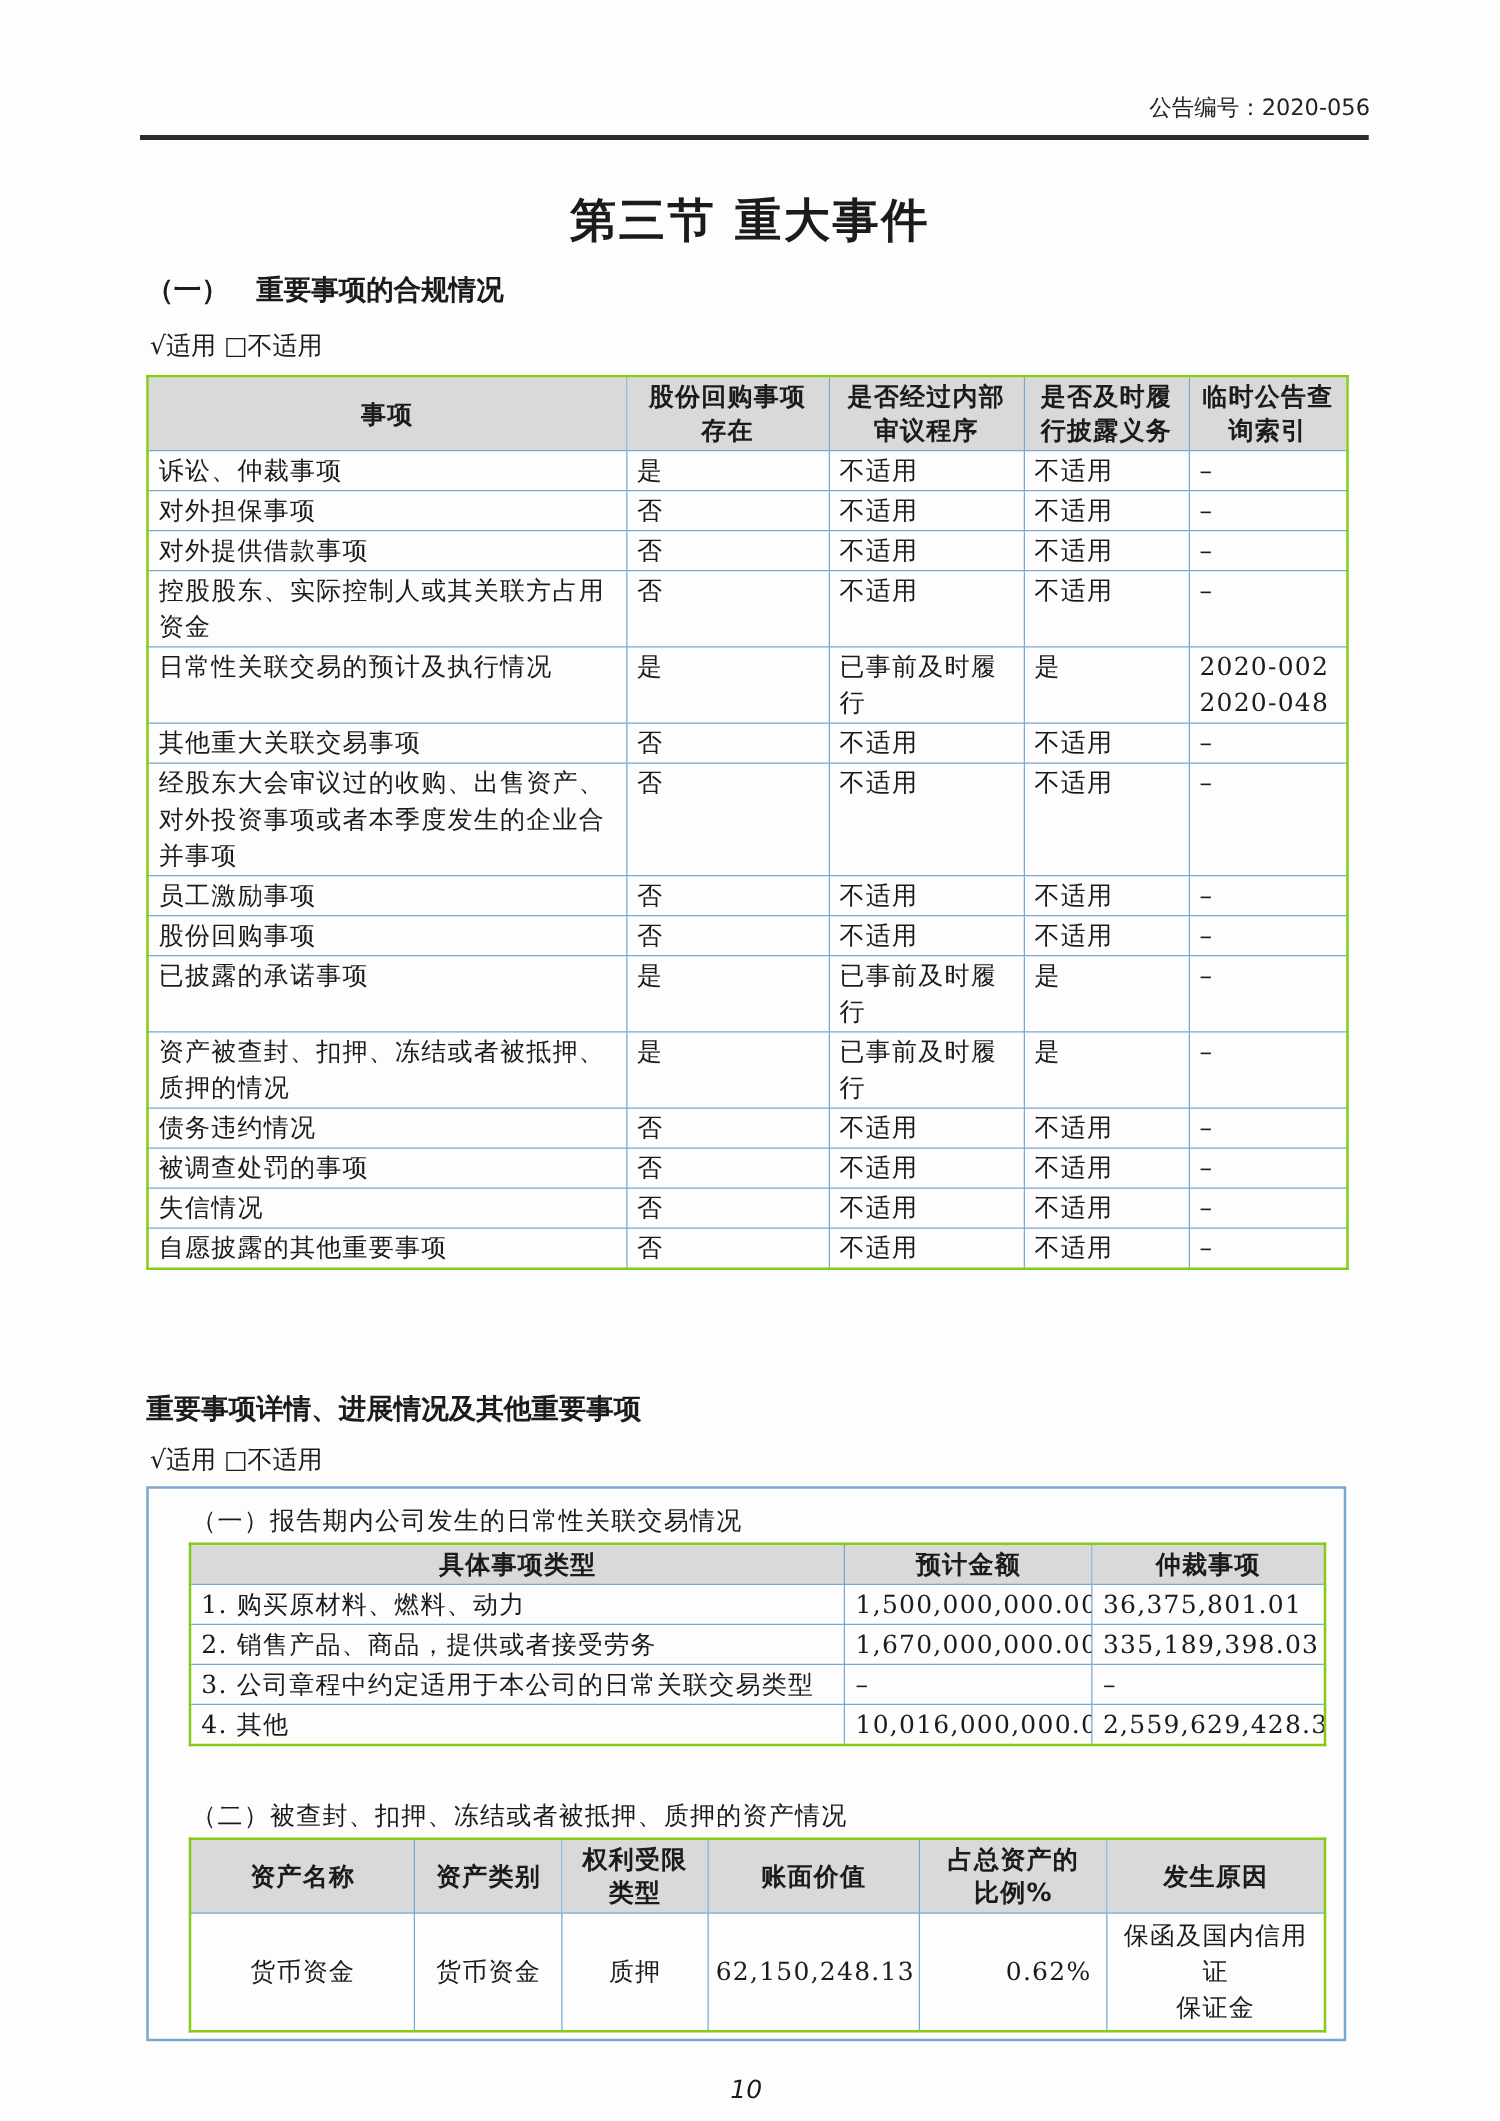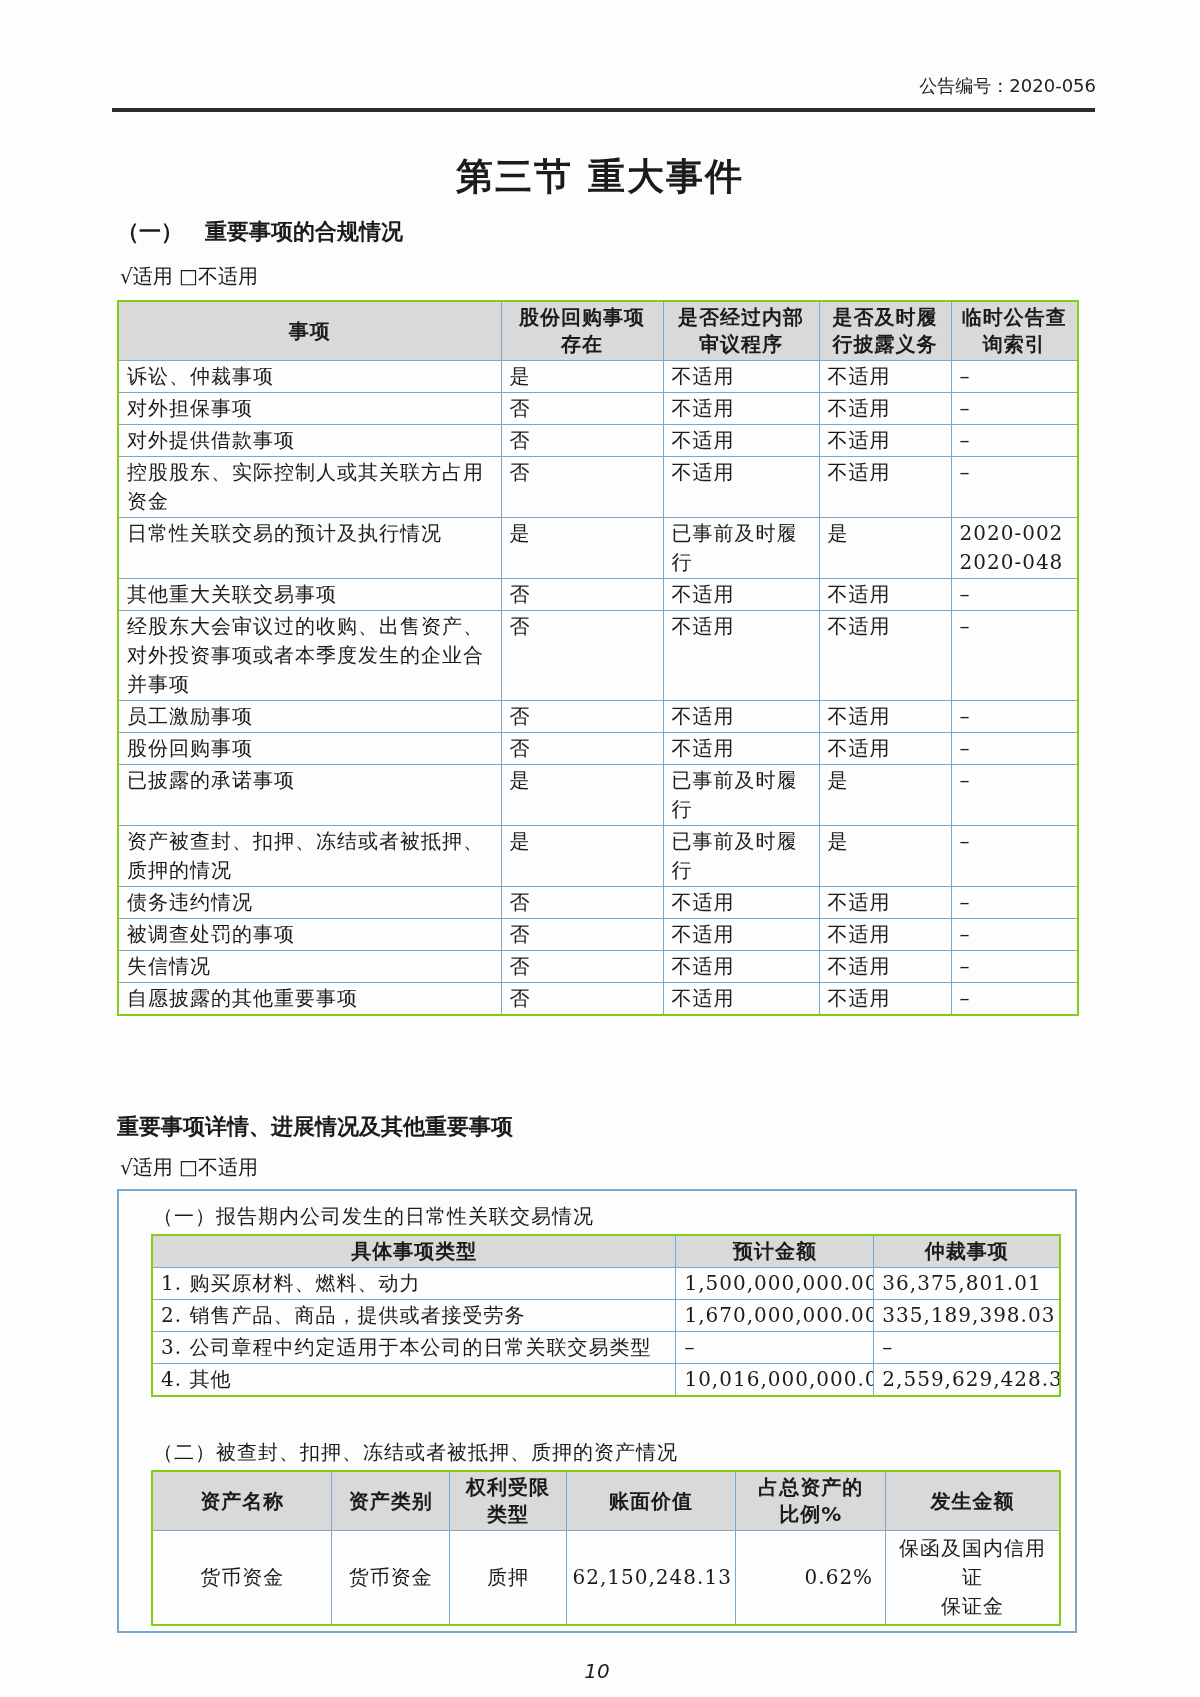--- a/index.html
+++ b/index.html
@@ -315,21 +315,21 @@
         </colgroup>
       <thead>
         <tr>
           <th>资产名称</th>
           <th>资产类别</th>
           <th>权利受限
 类型</th>
           <th>账面价值</th>
           <th>占总资产的
 比例%</th>
-          <th>发生金额</th>
+          <th>发生原因</th>
         </tr>
       </thead>
       <tbody>
         <tr class="body-row">
           <td>货币资金</td>
           <td>货币资金</td>
           <td>质押</td>
           <td class="num">62,150,248.13</td>
           <td class="num">0.62%</td>
           <td>保函及国内信用证

